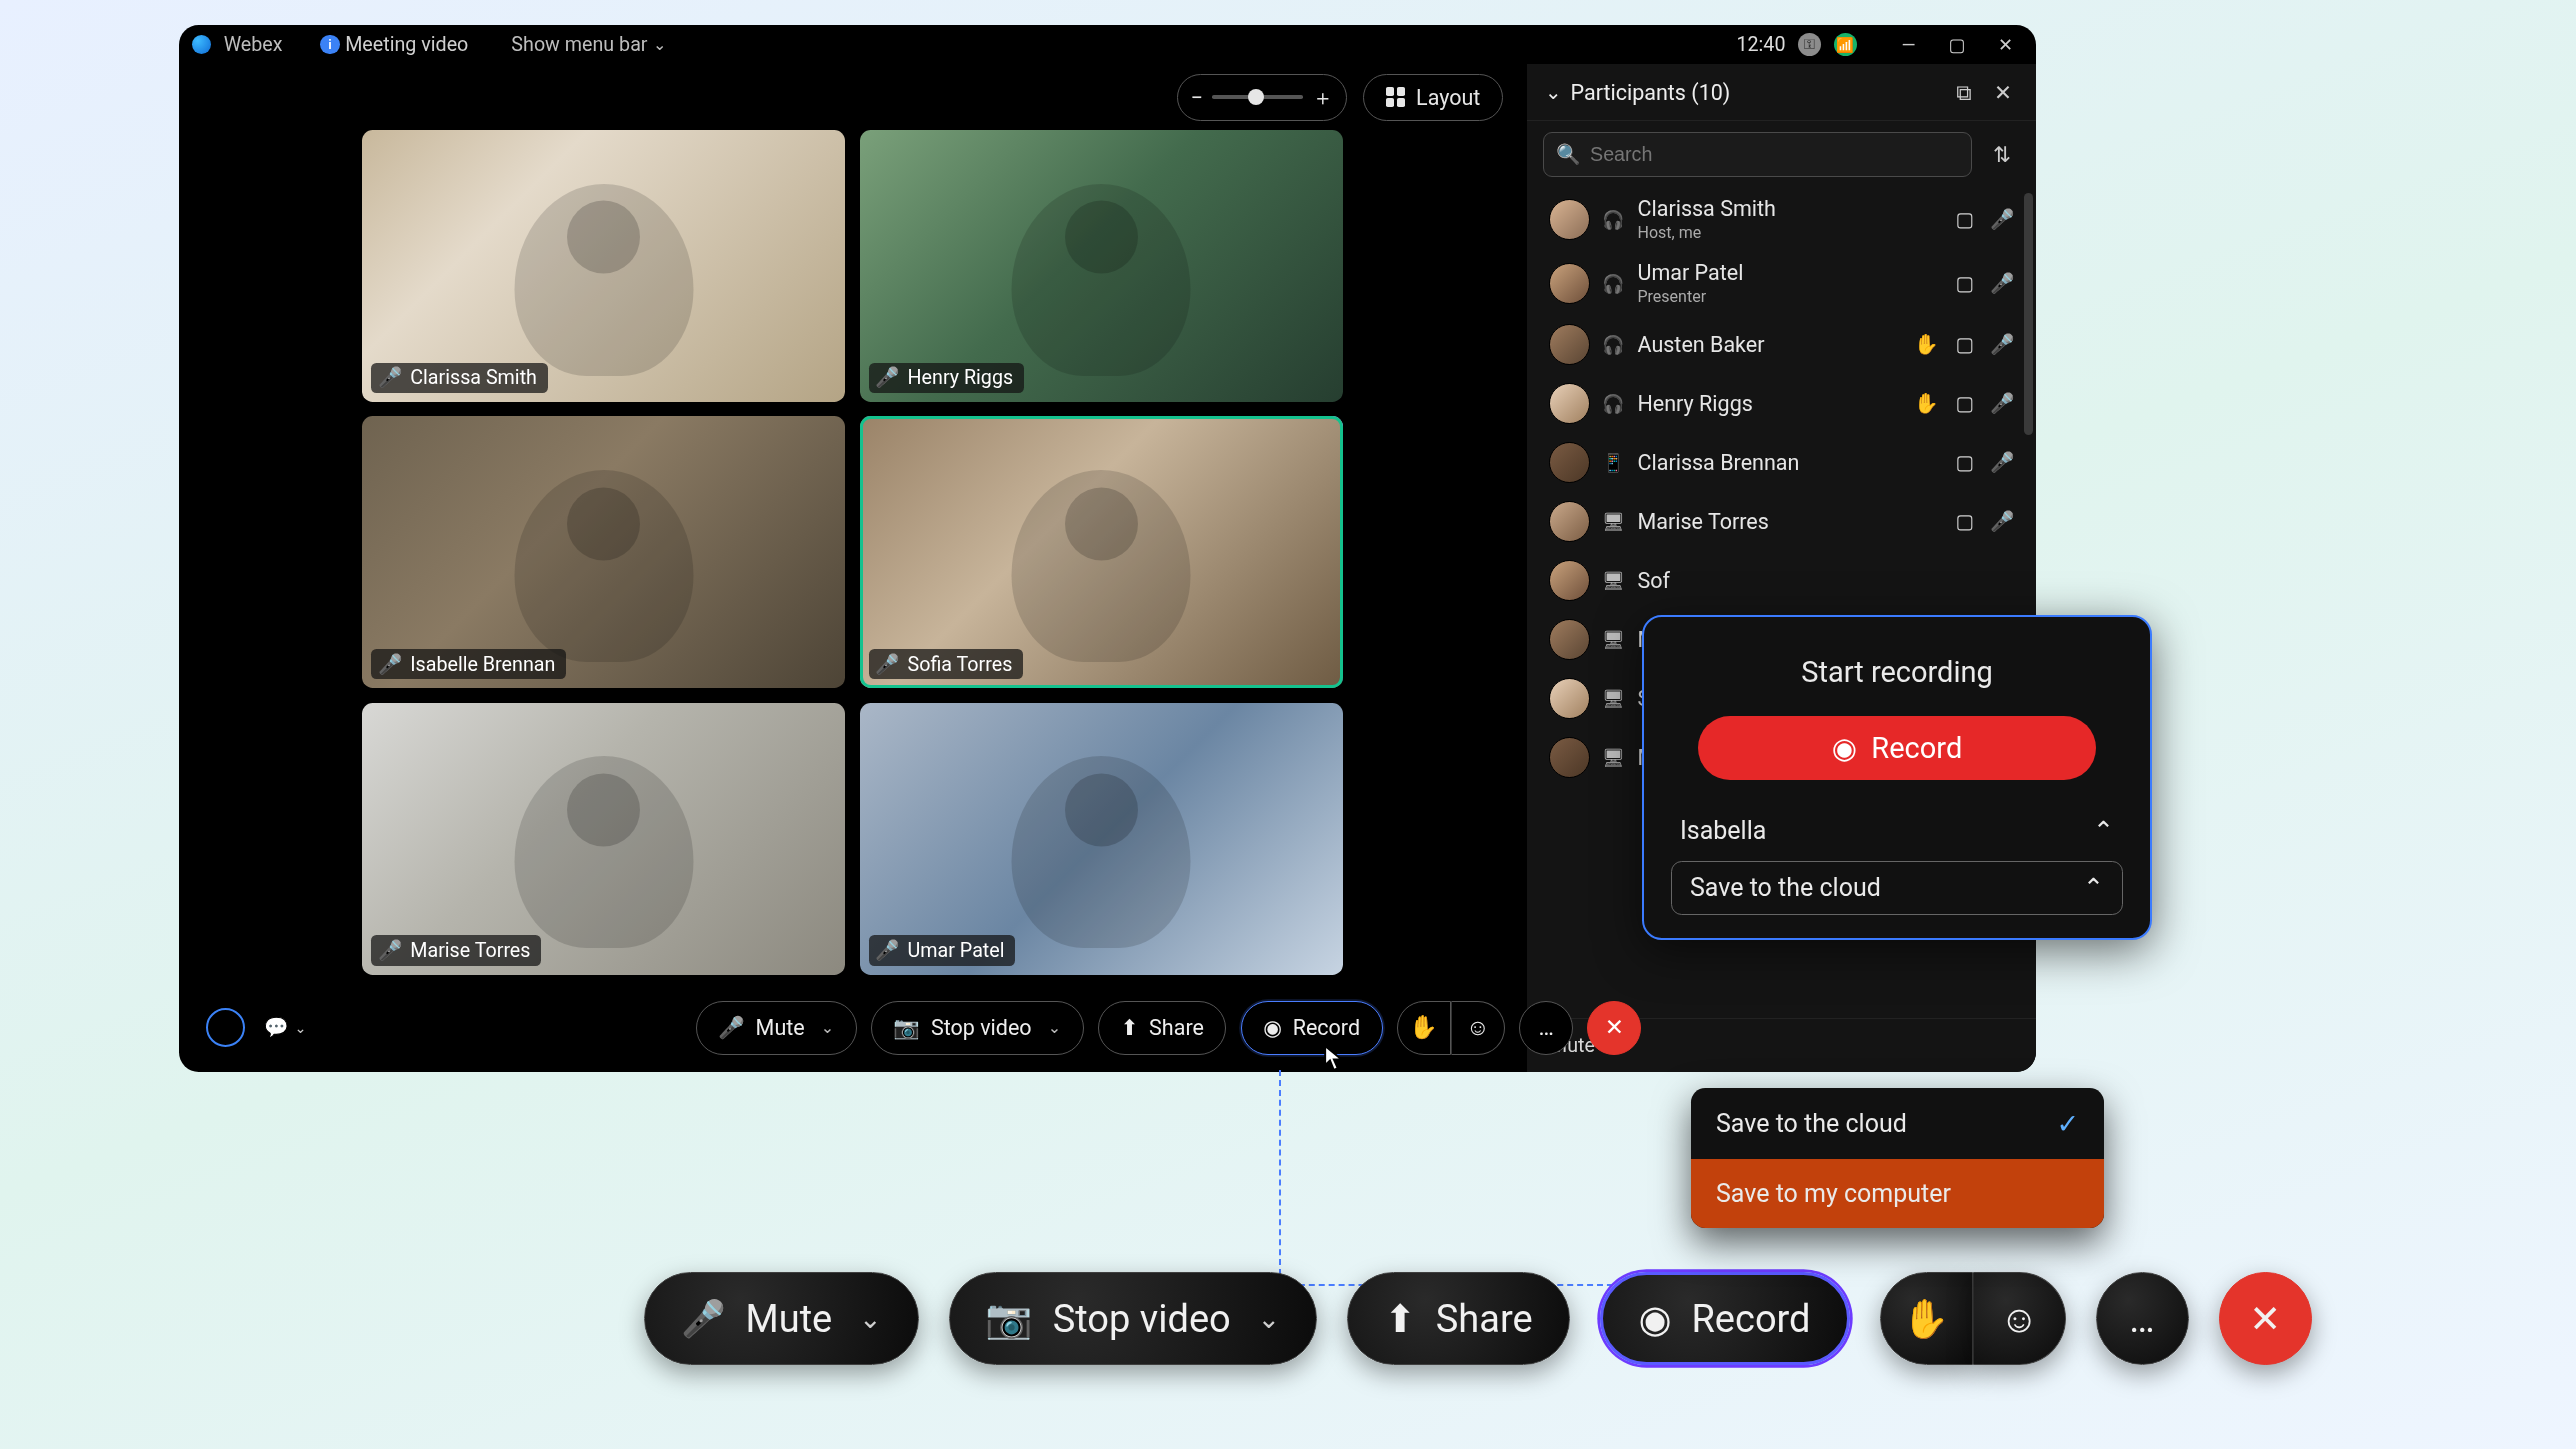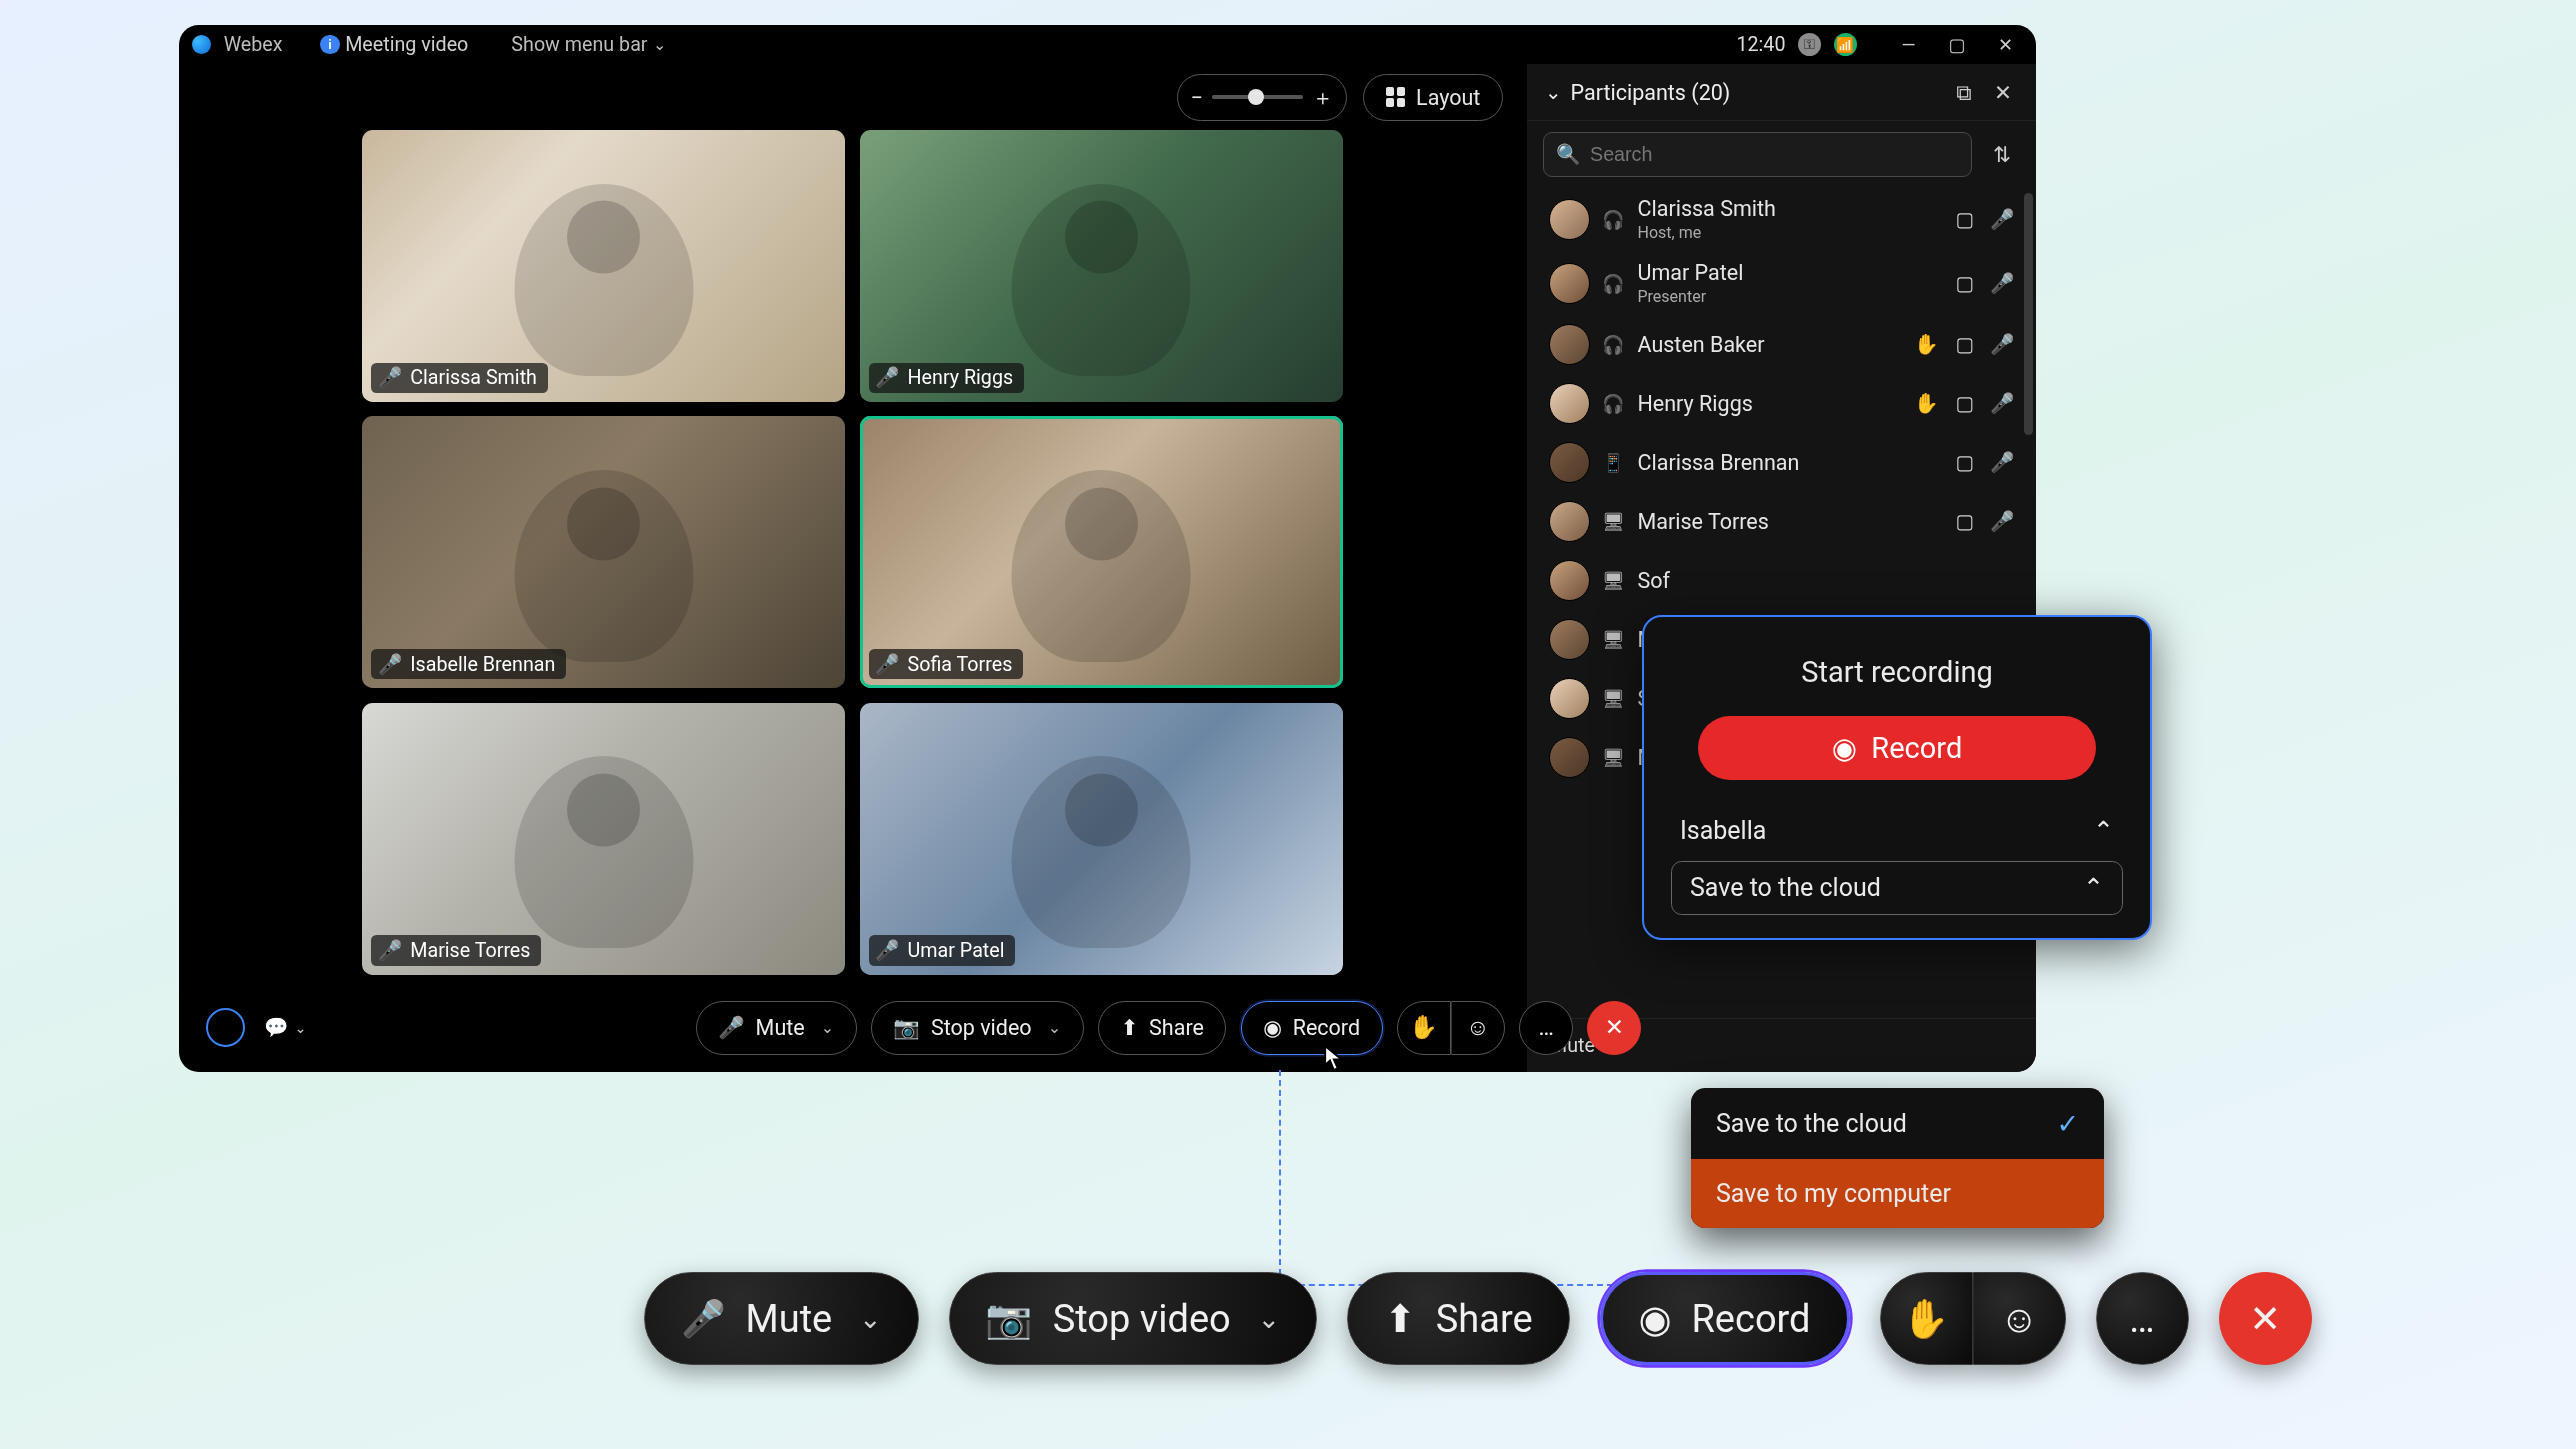--- a/index.html
+++ b/index.html
@@ -392,21 +392,21 @@
             <span class="mic-on">🎤</span>
             <span>Umar Patel</span>
           </div>
         </div>
       </div>
     </div>
 
     <div class="participants">
       <div class="part-head">
         <span style="font-size:19.7px;">⌄</span>
-        <span>Participants (20)</span>
+        <span>Participants (10)</span>
         <span class="spacer"></span>
         <span class="ph-btn">⧉</span>
         <span class="ph-btn">✕</span>
       </div>
       <div class="search-row">
         <div class="searchbox">
           <span>🔍</span>
           <input placeholder="Search" style="">
         </div>
         <span class="sort-btn">⇅</span>

